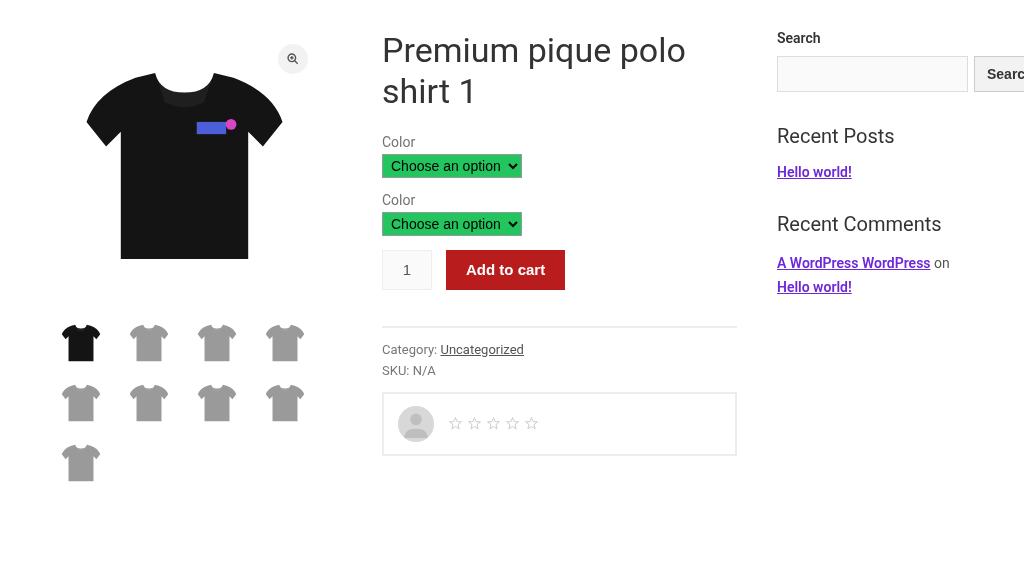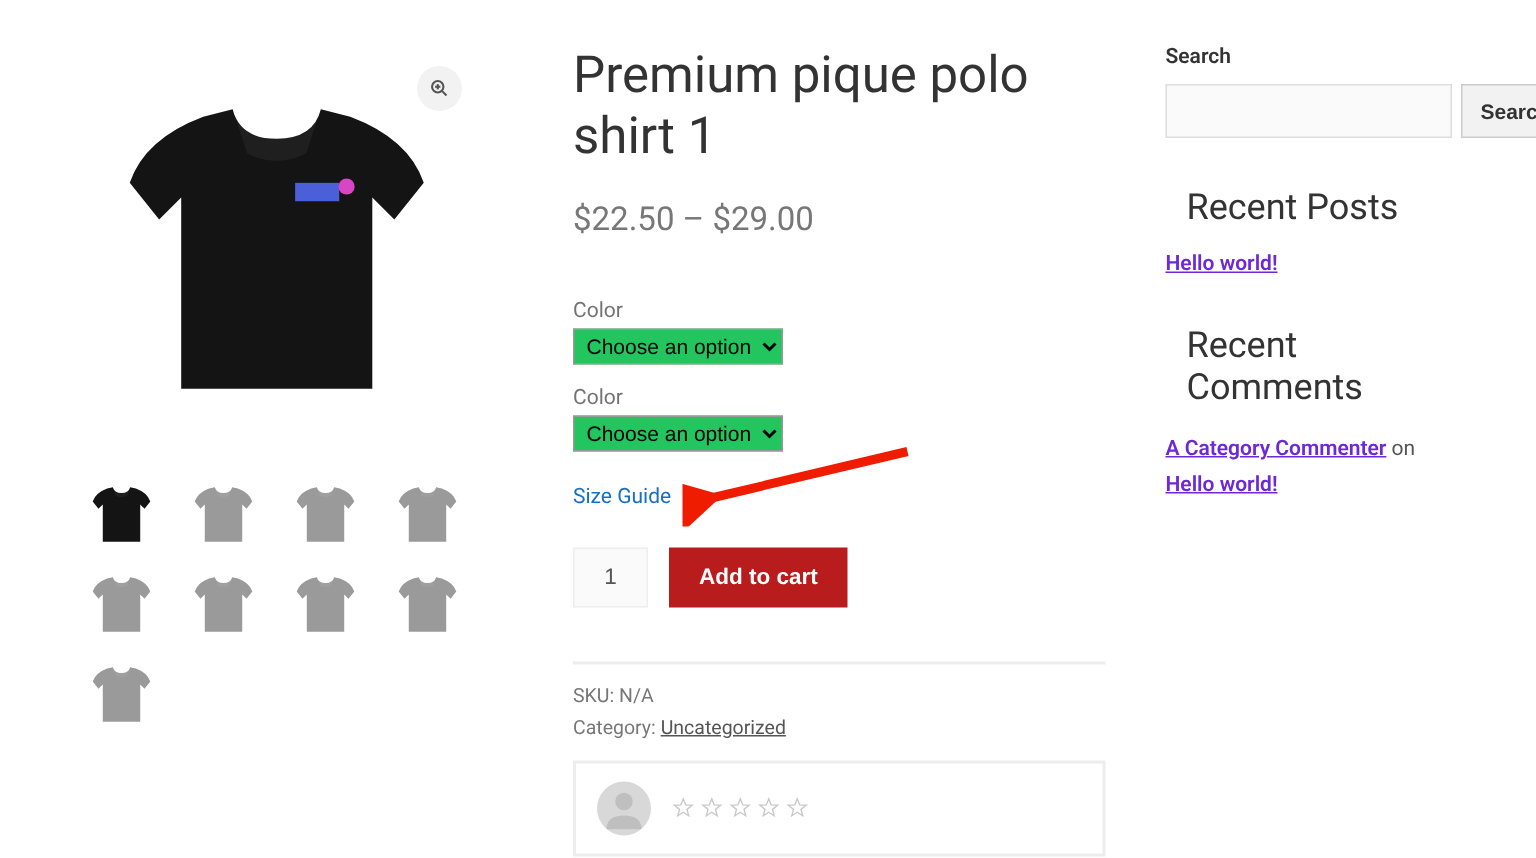--- a/index.html
+++ b/index.html
@@ -179,24 +179,24 @@
     width: 200px;
     font-size: 14px;
   }
   .sidebar h3 {
     font-size: 14px;
     font-weight: 600;
     margin-bottom: 10px;
     color: #333;
   }
   .sidebar h2 {
-    font-size: 24px;
+    font-size: 20px;
     font-weight: 400;
     color: #333;
-    margin: 32px 0 16px 14px;
+    margin: 32px 0 16px 0;
   }
   .search-row { display:flex; gap:6px; }
   .search-box {
     flex: 1;
     height: 36px;
     border: 1px solid #ddd;
     background: #fafafa;
     padding: 0 6px;
   }
   .search-btn {
@@ -302,60 +302,46 @@
         <span class="thumb">
             <svg>
               <use href="#polo" fill="#9a9a9a"></use>
             </svg>
           </span>
       </div>
     </div>
 
     <div class="summary">
       <h1 class="product-title">Premium pique polo shirt 1</h1>
-      <div class="price">$22.50 – $29.00</div>
 
       <div class="var-label">Color</div>
       <select class="var-select">
         <option>Choose an option</option>
       </select>
 
       <div class="var-label">Color</div>
       <select class="var-select">
         <option>Choose an option</option>
       </select>
 
-      <div class="size-guide-row">
-        <a class="size-guide-link">Size Guide</a>
-        <span class="arrow-wrap">
-          <svg viewBox="0 0 160 56">
-            <defs>
-              <marker id="arrhead" markerWidth="9" markerHeight="9" refX="2" refY="4.5" orient="auto">
-                <path d="M8 0 L0 4.5 L8 9 Z" fill="#ef1c00"></path>
-              </marker>
-            </defs>
-            <line x1="150" y1="6" x2="15" y2="38" stroke="#ef1c00" stroke-width="6" marker-end="url(#arrhead)"></line>
-          </svg>
-        </span>
-      </div>
 
       <div class="cart-row">
         <input class="qty-input" type="text" value="1" style="">
         <button class="add-cart">Add to cart</button>
       </div>
 
       <hr class="meta-sep">
 
       <div class="meta-line">
+        <span>Category:</span>
+        <a href="#">Uncategorized</a>
+      </div>
+      <div class="meta-line">
         <span>SKU:</span>
         <span>N/A</span>
-      </div>
-      <div class="meta-line">
-        <span>Category:</span>
-        <a href="#">Uncategorized</a>
       </div>
 
       <div class="review-box">
         <span class="avatar-ph">
           <svg viewBox="0 0 24 24">
               <circle cx="12" cy="8" r="5"></circle>
               <path d="M2 24 Q2 16 12 16 Q22 16 22 24 Z"></path>
             </svg>
         </span>
         <span class="stars">
@@ -386,17 +372,17 @@
       <button class="search-btn">Search</button>
     </div>
 
     <h2>Recent Posts</h2>
     <div>
       <a href="#" class="side-link">Hello world!</a>
     </div>
 
     <h2>Recent Comments</h2>
     <div class="comments-line">
-      <a href="#" class="side-link">A Category Commenter</a><span> on </span><a href="#" class="side-link">Hello world!</a>
+      <a href="#" class="side-link">A WordPress WordPress</a><span> on </span><a href="#" class="side-link">Hello world!</a>
     </div>
   </aside>
 
 </div>
 
 </body></html>

